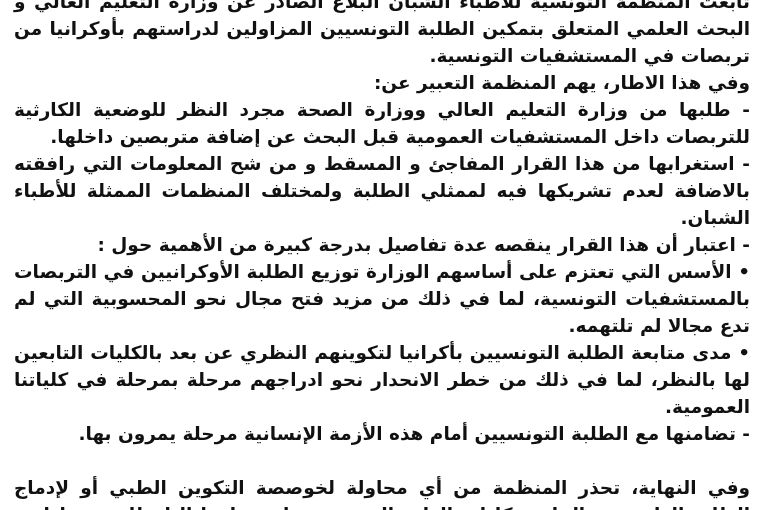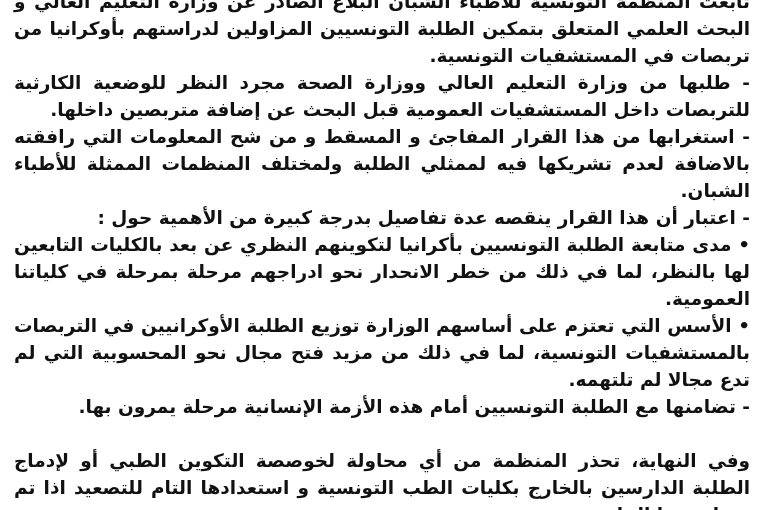--- a/index.html
+++ b/index.html
@@ -32,21 +32,22 @@
   }
   .blank {
     height: 27px;
   }
 </style>
 </head>
 <body>
 
 <div class="doc">
   <p>تابعت المنظمة التونسية للأطباء الشبان البلاغ الصادر عن وزارة التعليم العالي و البحث العلمي المتعلق بتمكين الطلبة التونسيين المزاولين لدراستهم بأوكرانيا من تربصات في المستشفيات التونسية.</p>
+  <p>وفي هذا الاطار، يهم المنظمة التعبير عن:</p>
   <p>- طلبها من وزارة التعليم العالي ووزارة الصحة مجرد النظر للوضعية الكارثية للتربصات داخل المستشفيات العمومية قبل البحث عن إضافة متربصين داخلها.</p>
   <p>- استغرابها من هذا القرار المفاجئ و المسقط و من شح المعلومات التي رافقته بالاضافة لعدم تشريكها فيه لممثلي الطلبة ولمختلف المنظمات الممثلة للأطباء الشبان.</p>
   <p>- اعتبار أن هذا القرار ينقصه عدة تفاصيل بدرجة كبيرة من الأهمية حول :</p>
+  <p>• الأسس التي تعتزم على أساسهم الوزارة توزيع الطلبة الأوكرانيين في التربصات بالمستشفيات التونسية، لما في ذلك من مزيد فتح مجال نحو المحسوبية التي لم تدع مجالا لم تلتهمه.</p>
   <p>• مدى متابعة الطلبة التونسيين بأكرانيا لتكوينهم النظري عن بعد بالكليات التابعين لها بالنظر، لما في ذلك من خطر الانحدار نحو ادراجهم مرحلة بمرحلة في كلياتنا العمومية.</p>
-  <p>• الأسس التي تعتزم على أساسهم الوزارة توزيع الطلبة الأوكرانيين في التربصات بالمستشفيات التونسية، لما في ذلك من مزيد فتح مجال نحو المحسوبية التي لم تدع مجالا لم تلتهمه.</p>
   <p>- تضامنها مع الطلبة التونسيين أمام هذه الأزمة الإنسانية مرحلة يمرون بها.</p>
   <div class="blank"></div>
   <p>وفي النهاية، تحذر المنظمة من أي محاولة لخوصصة التكوين الطبي أو لإدماج الطلبة الدارسين بالخارج بكليات الطب التونسية و استعدادها التام للتصعيد اذا تم تخطي هذا الحاجز.</p>
 </div>
 
 </body></html>

